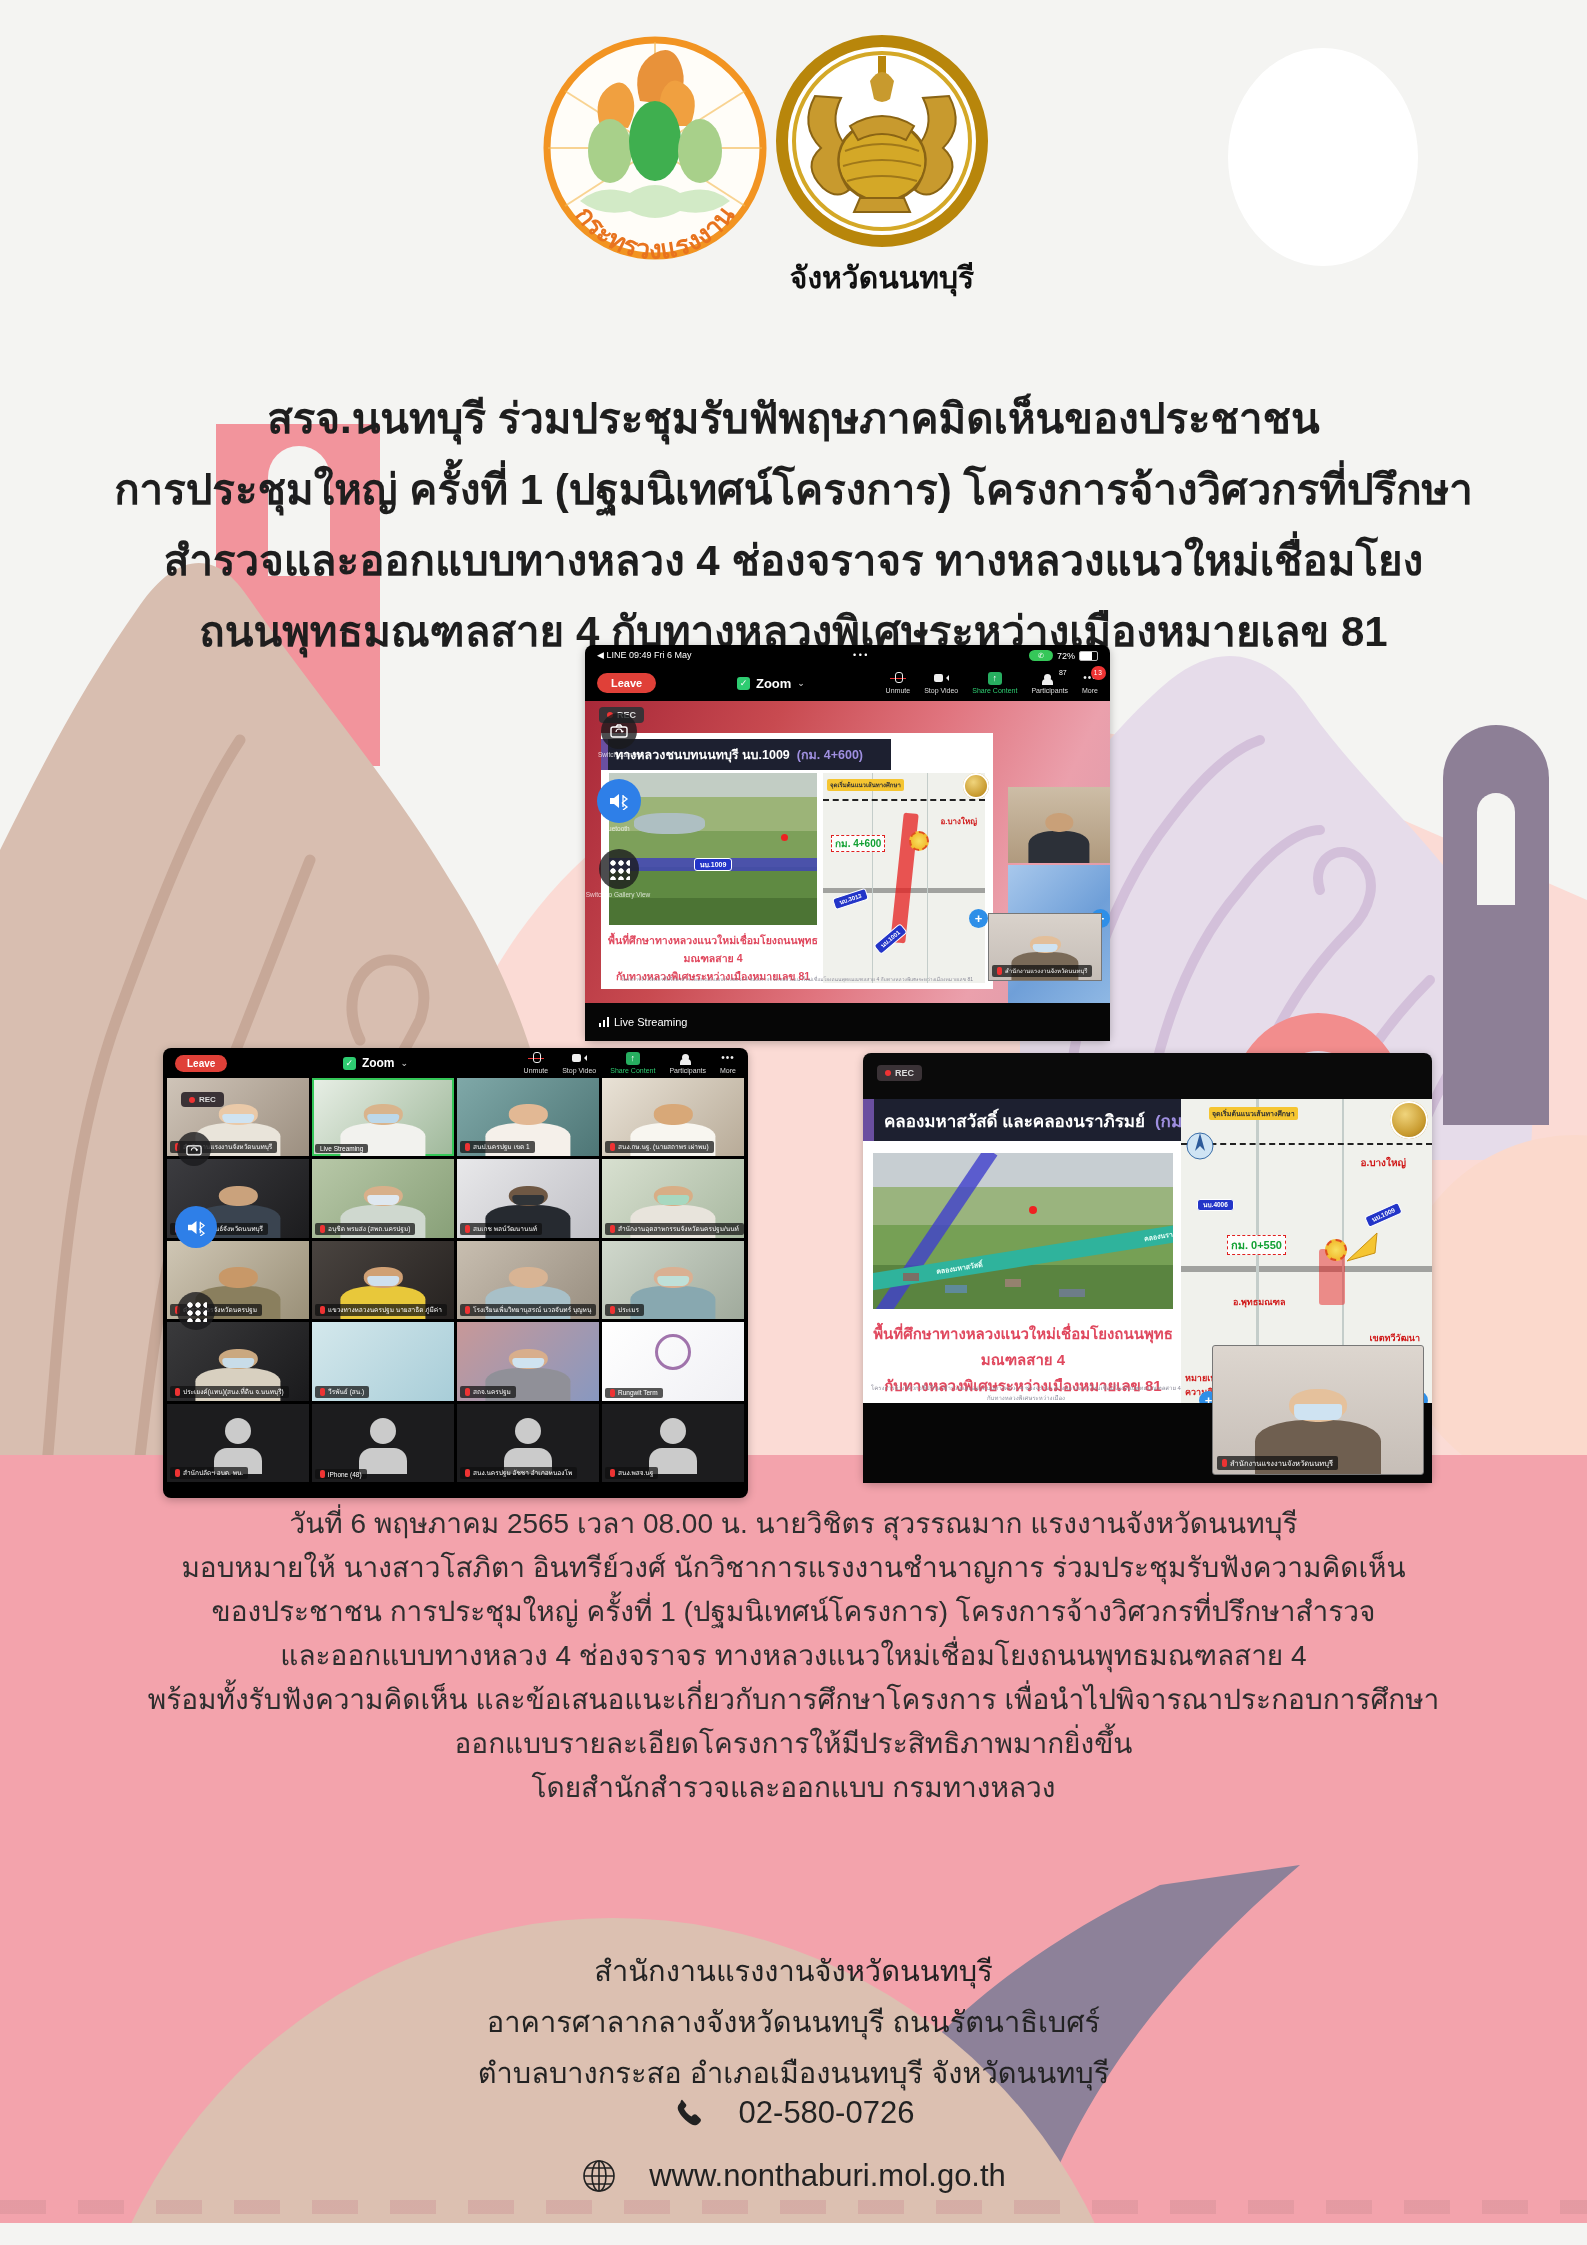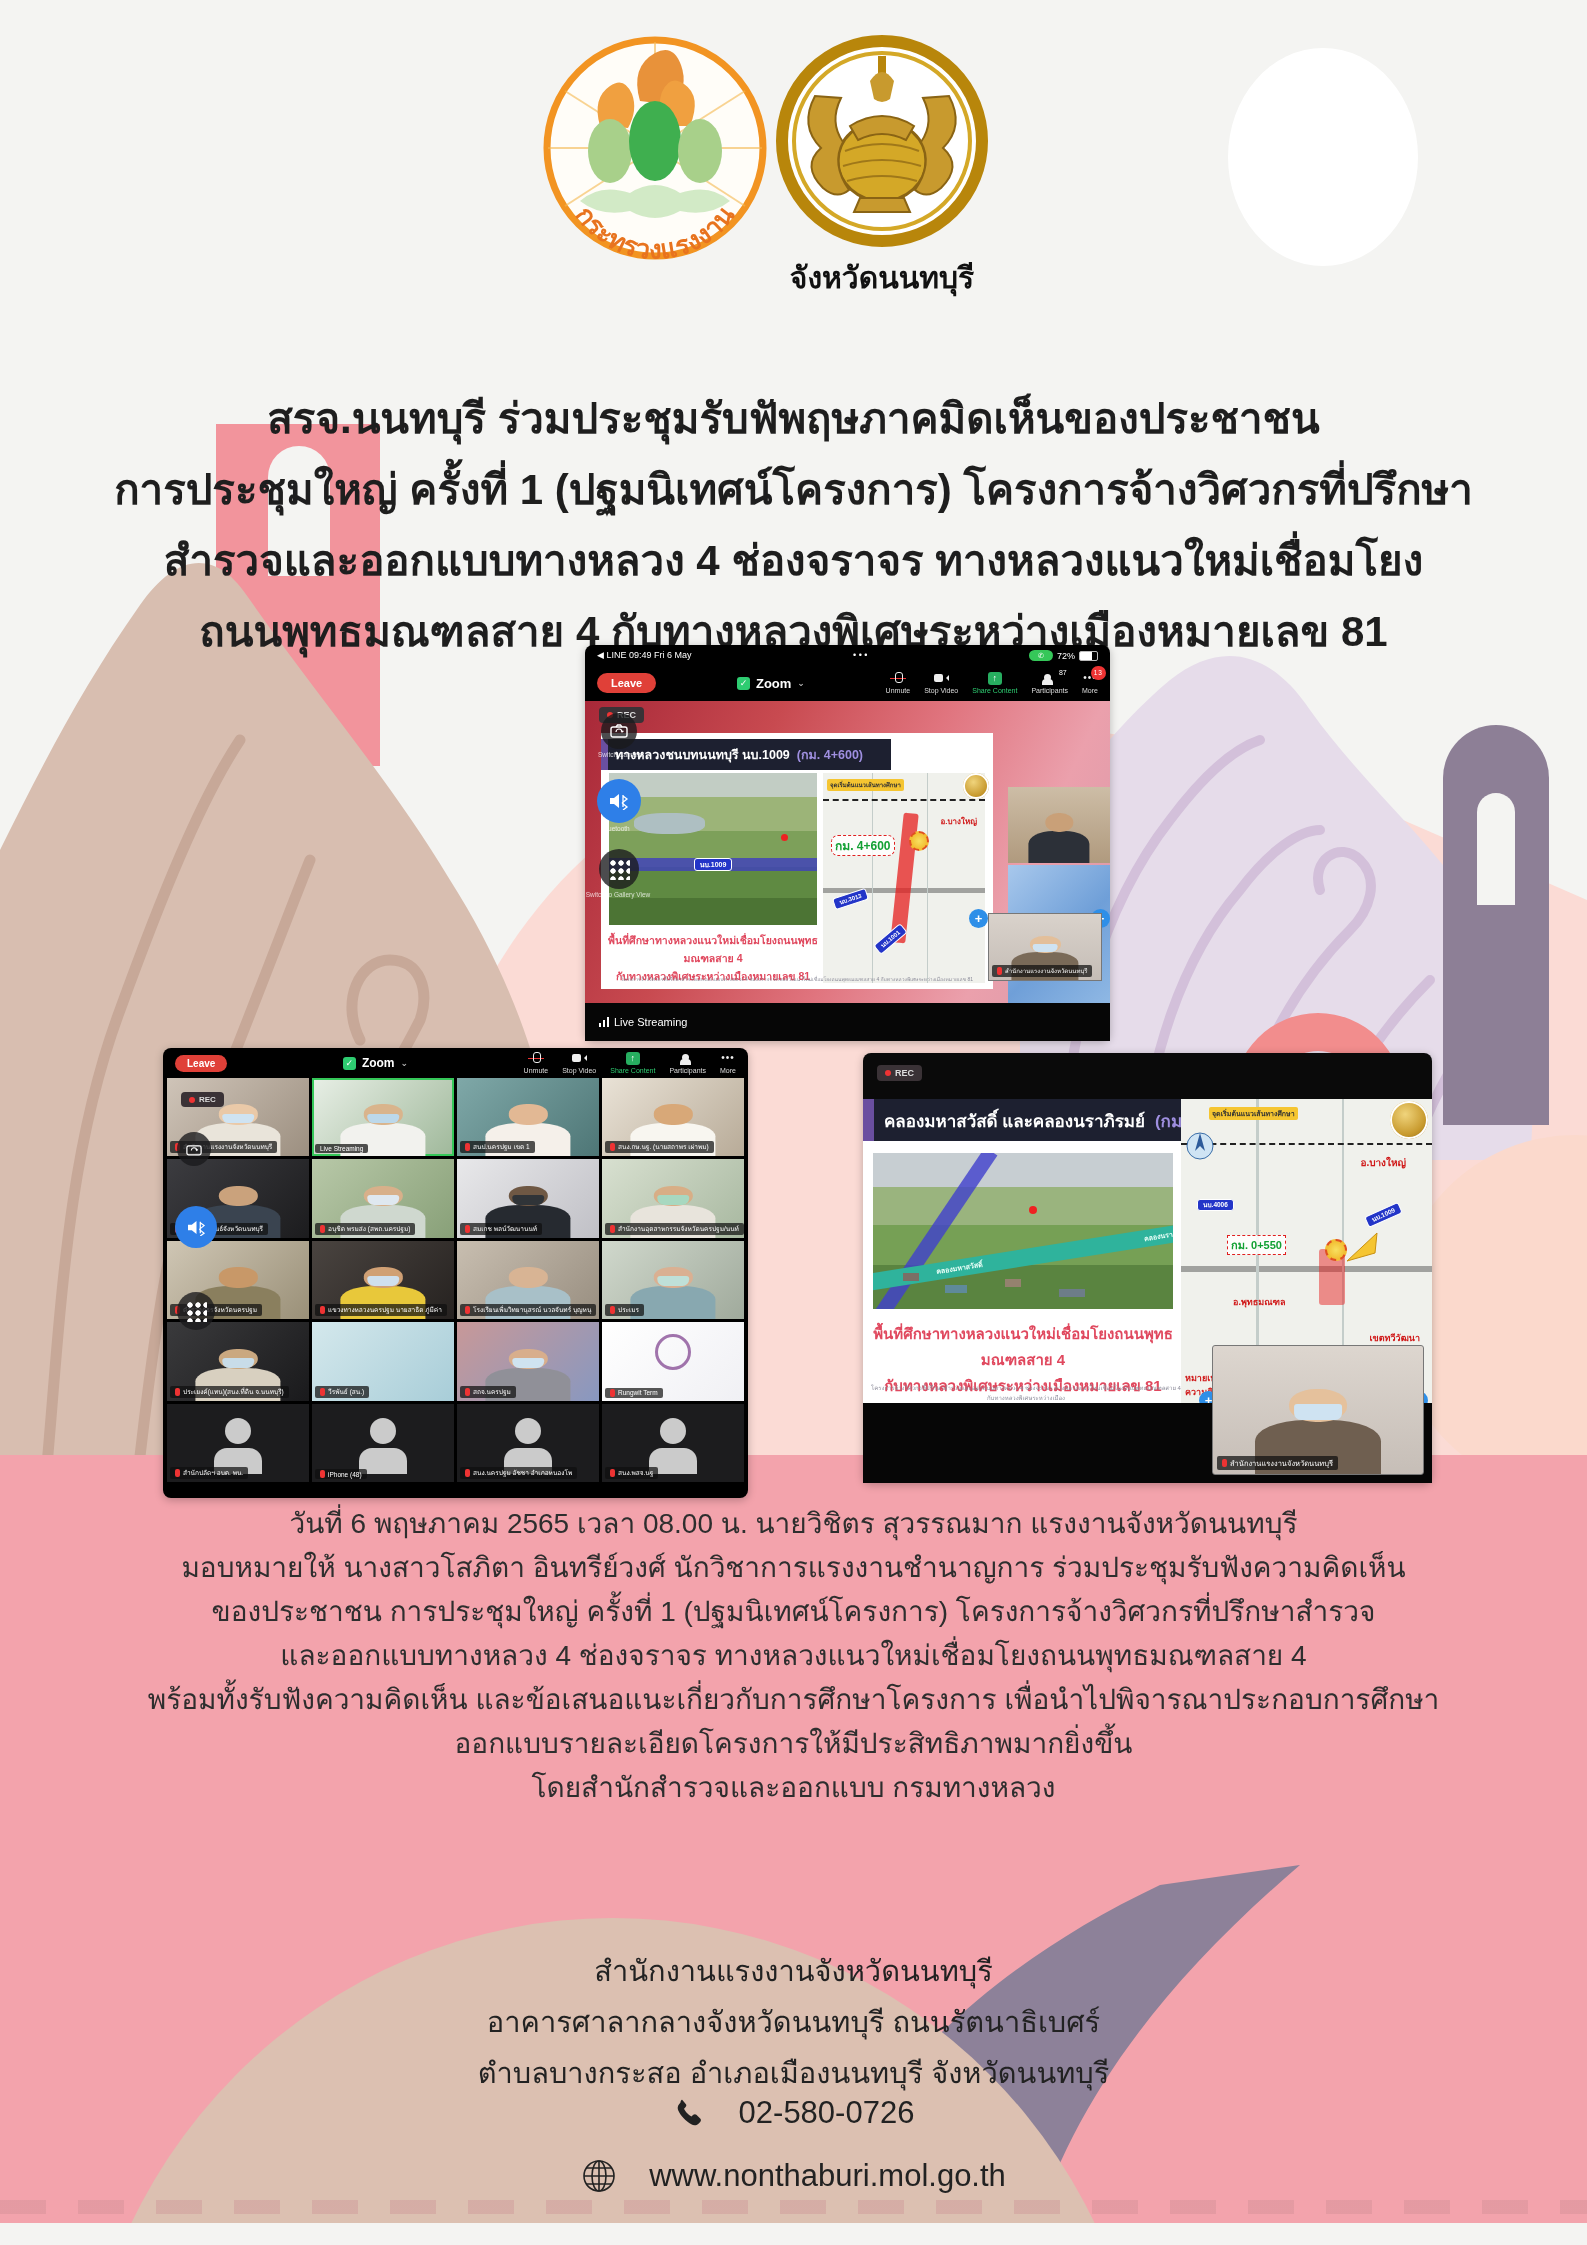--- a/index.html
+++ b/index.html
@@ -322,21 +322,21 @@
           <div class="roadband" style="top:56%;height:13px;font-size:7px;">
             <span class="routechip" style="font-size:7px;">นบ.1009</span>
           </div>
           <div style="position:absolute;right:14%;top:40%;width:7px;height:7px;border-radius:50%;background:#e22;"></div>
         </div>
         <div class="mappanel">
           <div class="mapgrid"></div>
           <div class="dashline" style="left:0;top:26px;width:100%;"></div>
           <div class="redroad" style="left:74px;top:40px;width:15px;height:130px;transform:rotate(6deg);"></div>
           <div class="callout" style="left:4px;top:6px;">จุดเริ่มต้นแนวเส้นทางศึกษา</div>
-          <div class="kmgreen" style="left:8px;top:62px;font-size:12px;border-radius:7px;">กม. 4+600</div>
+          <div class="kmgreen" style="left:8px;top:62px;font-size:10px;">กม. 4+600</div>
           <div style="position:absolute;left:86px;top:58px;width:16px;height:16px;border-radius:50%;background:radial-gradient(#f8e060,#f0b020);border:2px dashed #e05020;"></div>
           <div class="mapred" style="right:8px;top:42px;font-size:8px;">อ.บางใหญ่</div>
           <div class="routechip" style="position:absolute;left:10px;top:120px;font-size:6px;transform:rotate(-18deg);">นบ.3013</div>
           <div class="routechip" style="position:absolute;left:50px;top:160px;font-size:6px;transform:rotate(-40deg);">นบ.1001</div>
         </div>
         <div class="goldlogo" style="right:4px;top:40px;width:26px;height:26px;"></div>
         <div class="capred" style="left:4px;top:198px;width:216px;font-size:10.5px;line-height:18px;">
           <div>พื้นที่ศึกษาทางหลวงแนวใหม่เชื่อมโยงถนนพุทธมณฑลสาย 4</div>
             <div>กับทางหลวงพิเศษระหว่างเมืองหมายเลข 81</div>
         </div>

